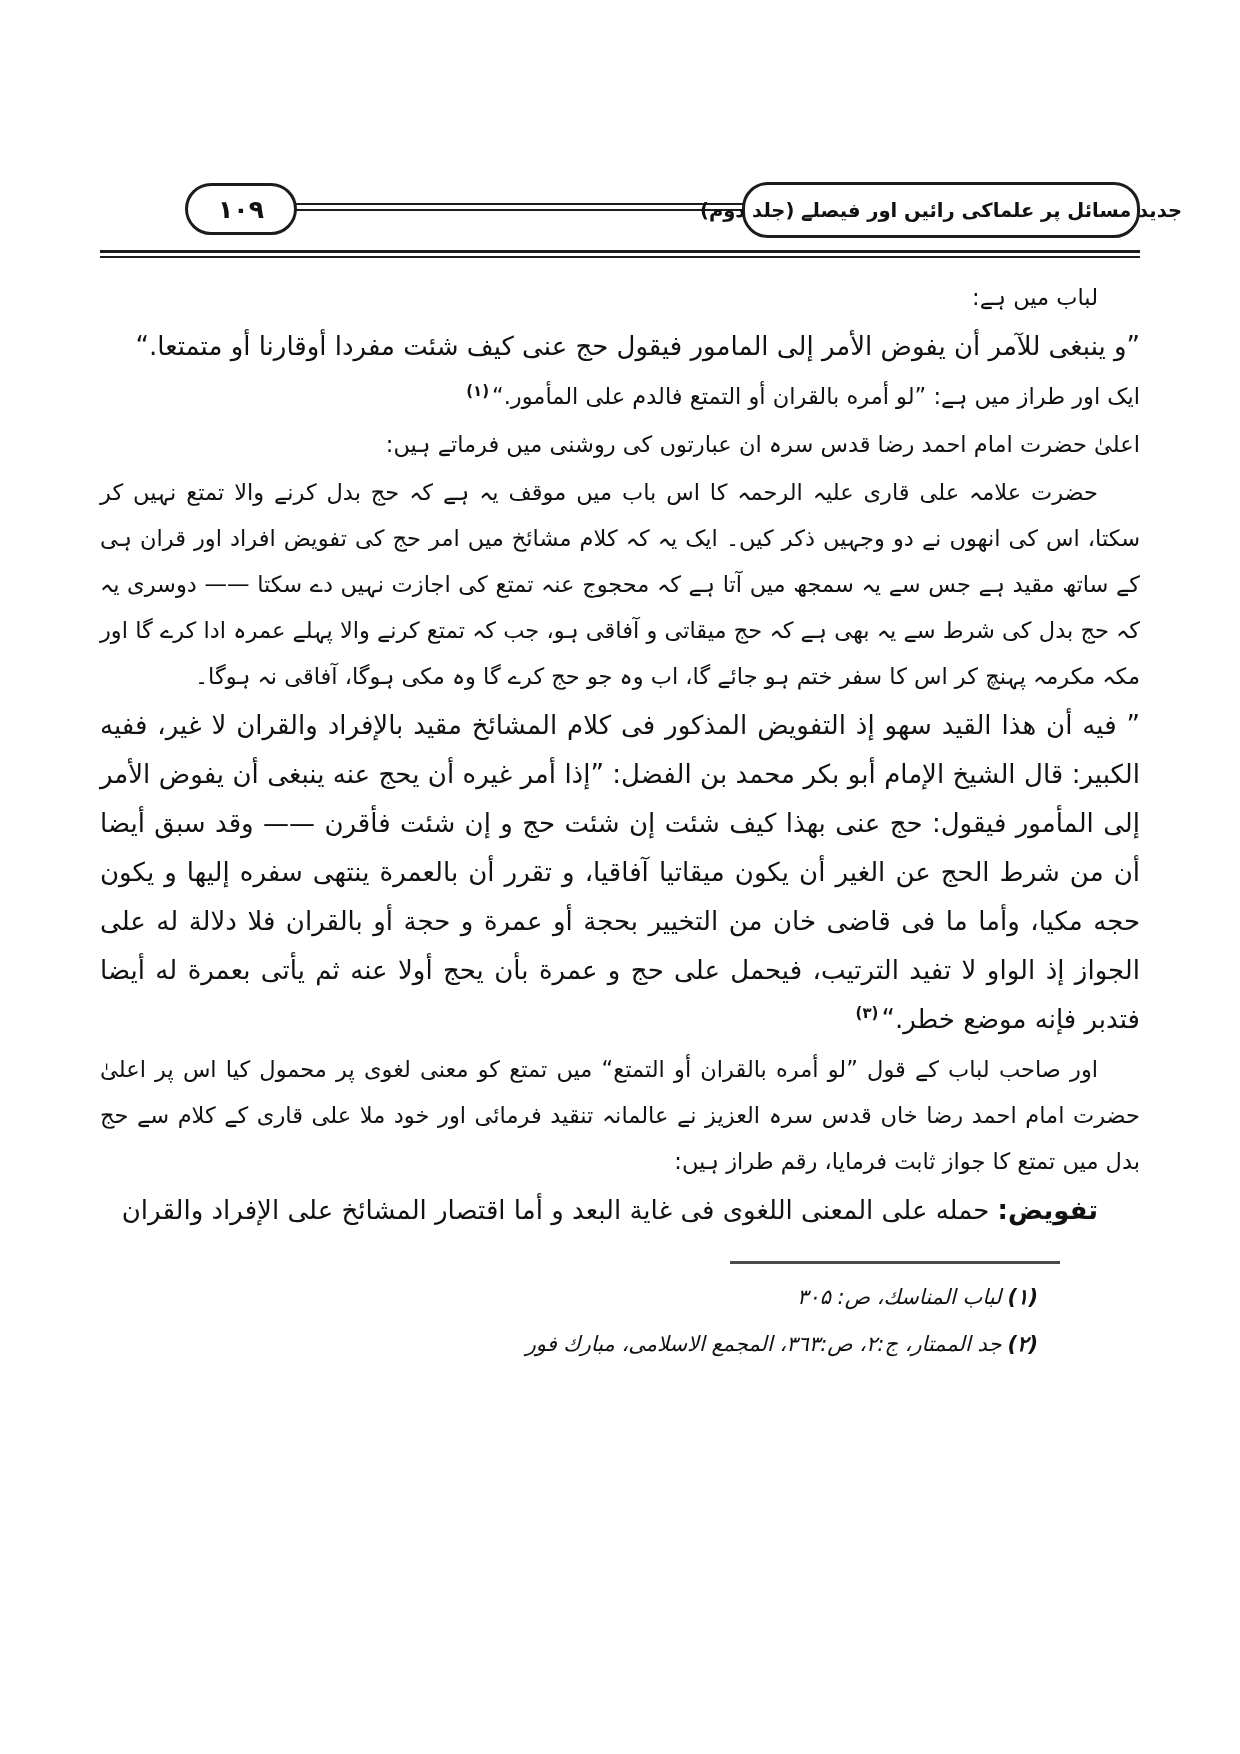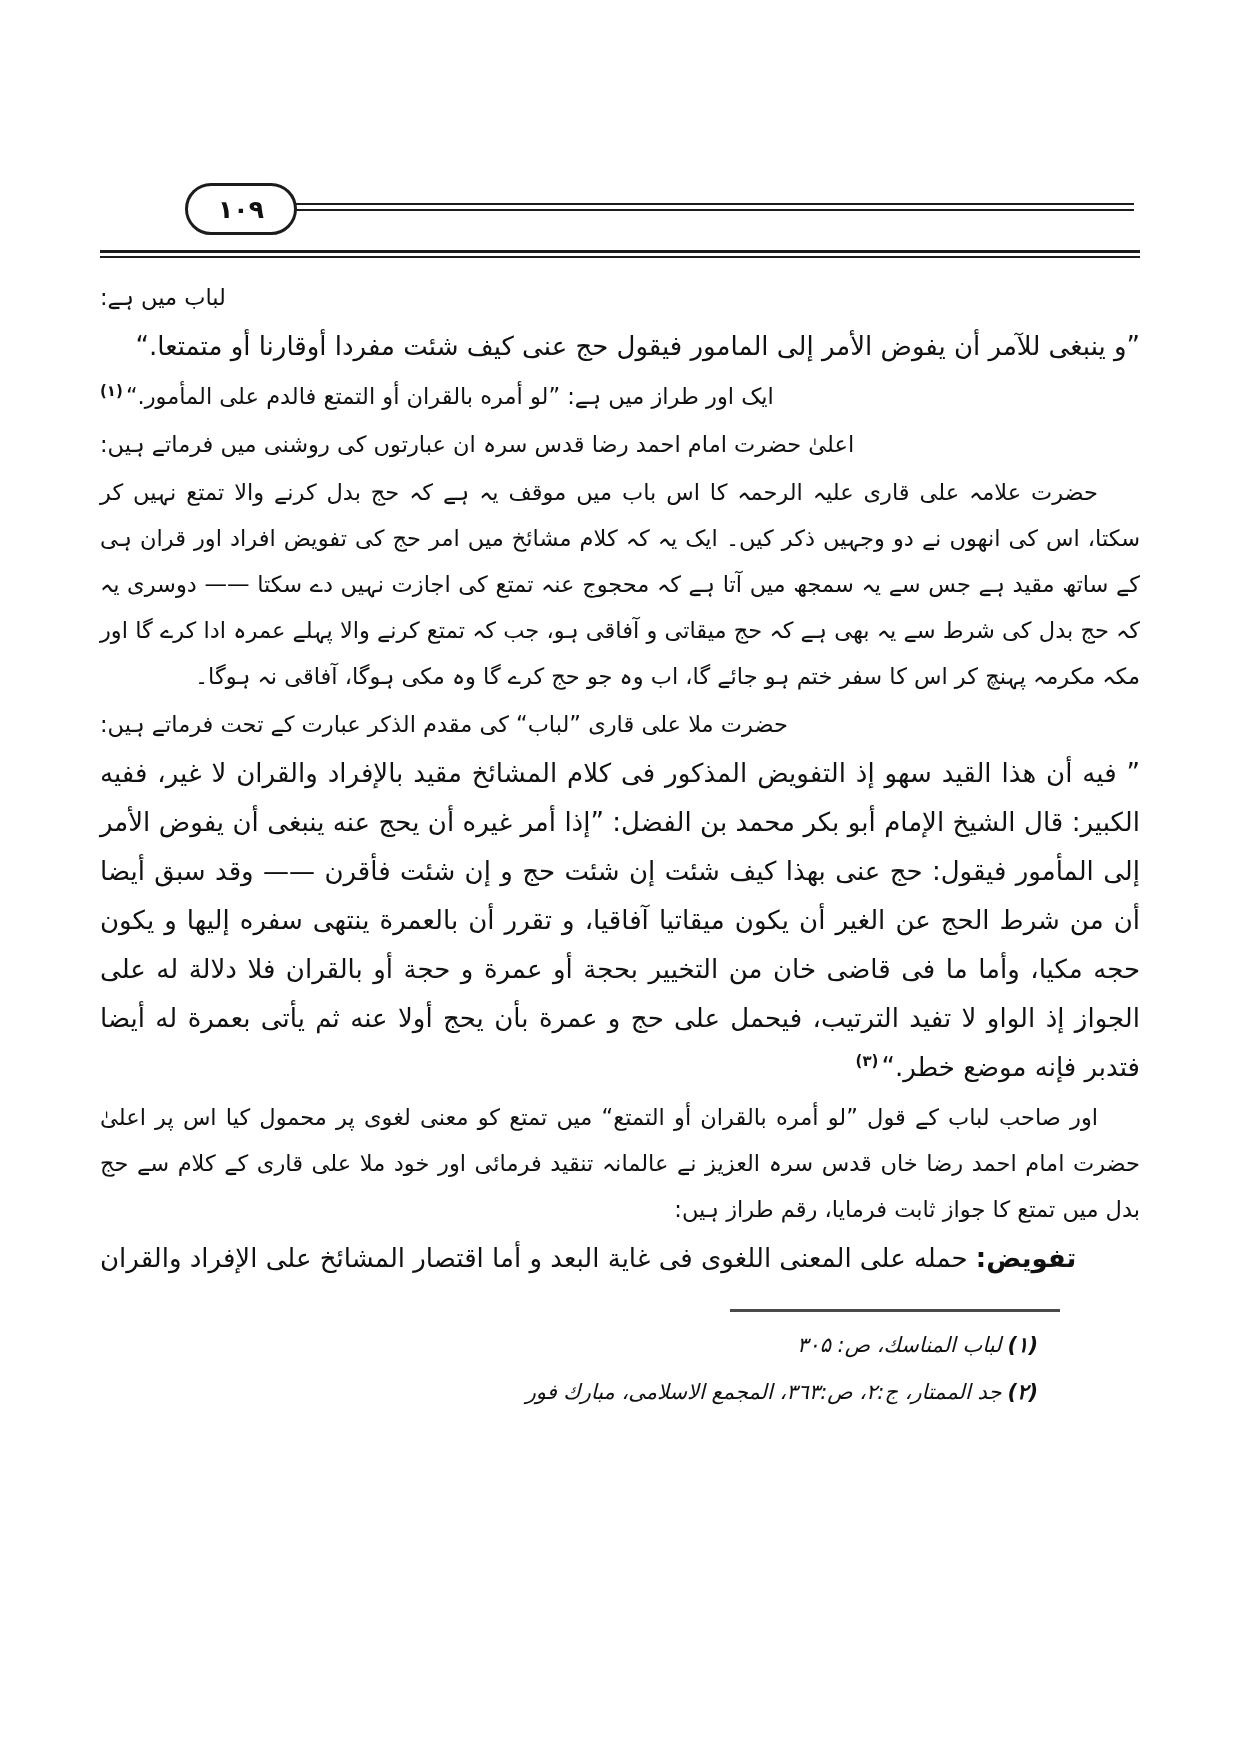--- a/index.html
+++ b/index.html
@@ -49,21 +49,21 @@
     border-top:3.5px solid #1c1c1c;
     border-bottom:2px solid #1c1c1c;
   }
 
   
   main { margin-top:16px; }
   p { text-align:justify; text-justify:inter-word; }
   .urdu   { font-size:22.5px; line-height:46px; }
   .arabic { font-size:26px;   line-height:49px; }
   .indent { text-indent:42px; }
-  .shortline { text-align:left; }
+  .shortline { text-align:right; }
   p + p { margin-top:2px; }
   sup.fnref {
     font-size:15px;
     vertical-align:super;
     line-height:0;
     font-weight:bold;
     margin-right:3px;
   }
   .aqwal-prefix { font-weight:bold; }
 
@@ -87,38 +87,40 @@
 <body>
 
 <div class="page">
 
   <header>
     <div class="header-band">
       <div class="band-rule"></div>
       <div class="pill page-num">
         <span>۱۰۹</span>
       </div>
+      <div class="pill book-title">
+        <span>جدید مسائل پر علماکی رائیں اور فیصلے (جلد دوم)</span>
+      </div>
     </div>
     <div class="full-rule"></div>
   </header>
 
   <main>
 
     <p class="urdu shortline indent"><span>لباب میں ہے:</span></p>
 
     <p class="arabic"><span>”و ينبغى للآمر أن يفوض الأمر إلى المامور فيقول حج عنى كيف شئت مفردا أوقارنا أو متمتعا.“</span></p>
 
     <p class="urdu shortline"><span>ایک اور طراز میں ہے: ”لو أمره بالقران أو التمتع فالدم على المأمور.“</span><sup class="fnref">(۱)</sup></p>
 
     <p class="urdu shortline"><span>اعلیٰ حضرت امام احمد رضا قدس سرہ ان عبارتوں کی روشنی میں فرماتے ہیں:</span></p>
 
 
     <p class="urdu indent"><span>حضرت علامہ علی قاری علیہ الرحمہ کا اس باب میں موقف یہ ہے کہ حج بدل کرنے والا تمتع نہیں کر سکتا، اس کی انھوں نے دو وجہیں ذکر کیں۔ ایک یہ کہ کلام مشائخ میں امر حج کی تفویض افراد اور قران ہی کے ساتھ مقید ہے جس سے یہ سمجھ میں آتا ہے کہ محجوج عنہ تمتع کی اجازت نہیں دے سکتا —— دوسری یہ کہ حج بدل کی شرط سے یہ بھی ہے کہ حج میقاتی و آفاقی ہو، جب کہ تمتع کرنے والا پہلے عمرہ ادا کرے گا اور مکہ مکرمہ پہنچ کر اس کا سفر ختم ہو جائے گا، اب وہ جو حج کرے گا وہ مکی ہوگا، آفاقی نہ ہوگا۔</span></p>
 
-    <p class="urdu shortline indent"><span>حضرت ملا علی قاری ”لباب“ کی مقدم الذکر عبارت کے تحت فرماتے ہیں:</span></p>
 
     <p class="arabic"><span>” فيه أن هذا القيد سهو إذ التفويض المذكور فى كلام المشائخ مقيد بالإفراد والقران لا غير، ففيه الكبير: قال الشيخ الإمام أبو بكر محمد بن الفضل: ”إذا أمر غيره أن يحج عنه ينبغى أن يفوض الأمر إلى المأمور فيقول: حج عنى بهذا كيف شئت إن شئت حج و إن شئت فأقرن —— وقد سبق أيضا أن من شرط الحج عن الغير أن يكون ميقاتيا آفاقيا، و تقرر أن بالعمرة ينتهى سفره إليها و يكون حجه مكيا، وأما ما فى قاضى خان من التخيير بحجة أو عمرة و حجة أو بالقران فلا دلالة له على الجواز إذ الواو لا تفيد الترتيب، فيحمل على حج و عمرة بأن يحج أولا عنه ثم يأتى بعمرة له أيضا فتدبر فإنه موضع خطر.“</span><sup class="fnref">(۳)</sup></p>
 
     <p class="urdu indent"><span>اور صاحب لباب کے قول ”لو أمره بالقران أو التمتع“ میں تمتع کو معنی لغوی پر محمول کیا اس پر اعلیٰ حضرت امام احمد رضا خاں قدس سرہ العزیز نے عالمانہ تنقید فرمائی اور خود ملا علی قاری کے کلام سے حج بدل میں تمتع کا جواز ثابت فرمایا، رقم طراز ہیں:</span></p>
 
     <p class="arabic shortline indent"><span class="aqwal-prefix">تفویض:</span><span> حمله على المعنى اللغوى فى غاية البعد و أما اقتصار المشائخ على الإفراد والقران</span></p>
 
   </main>
 
   <footer>

